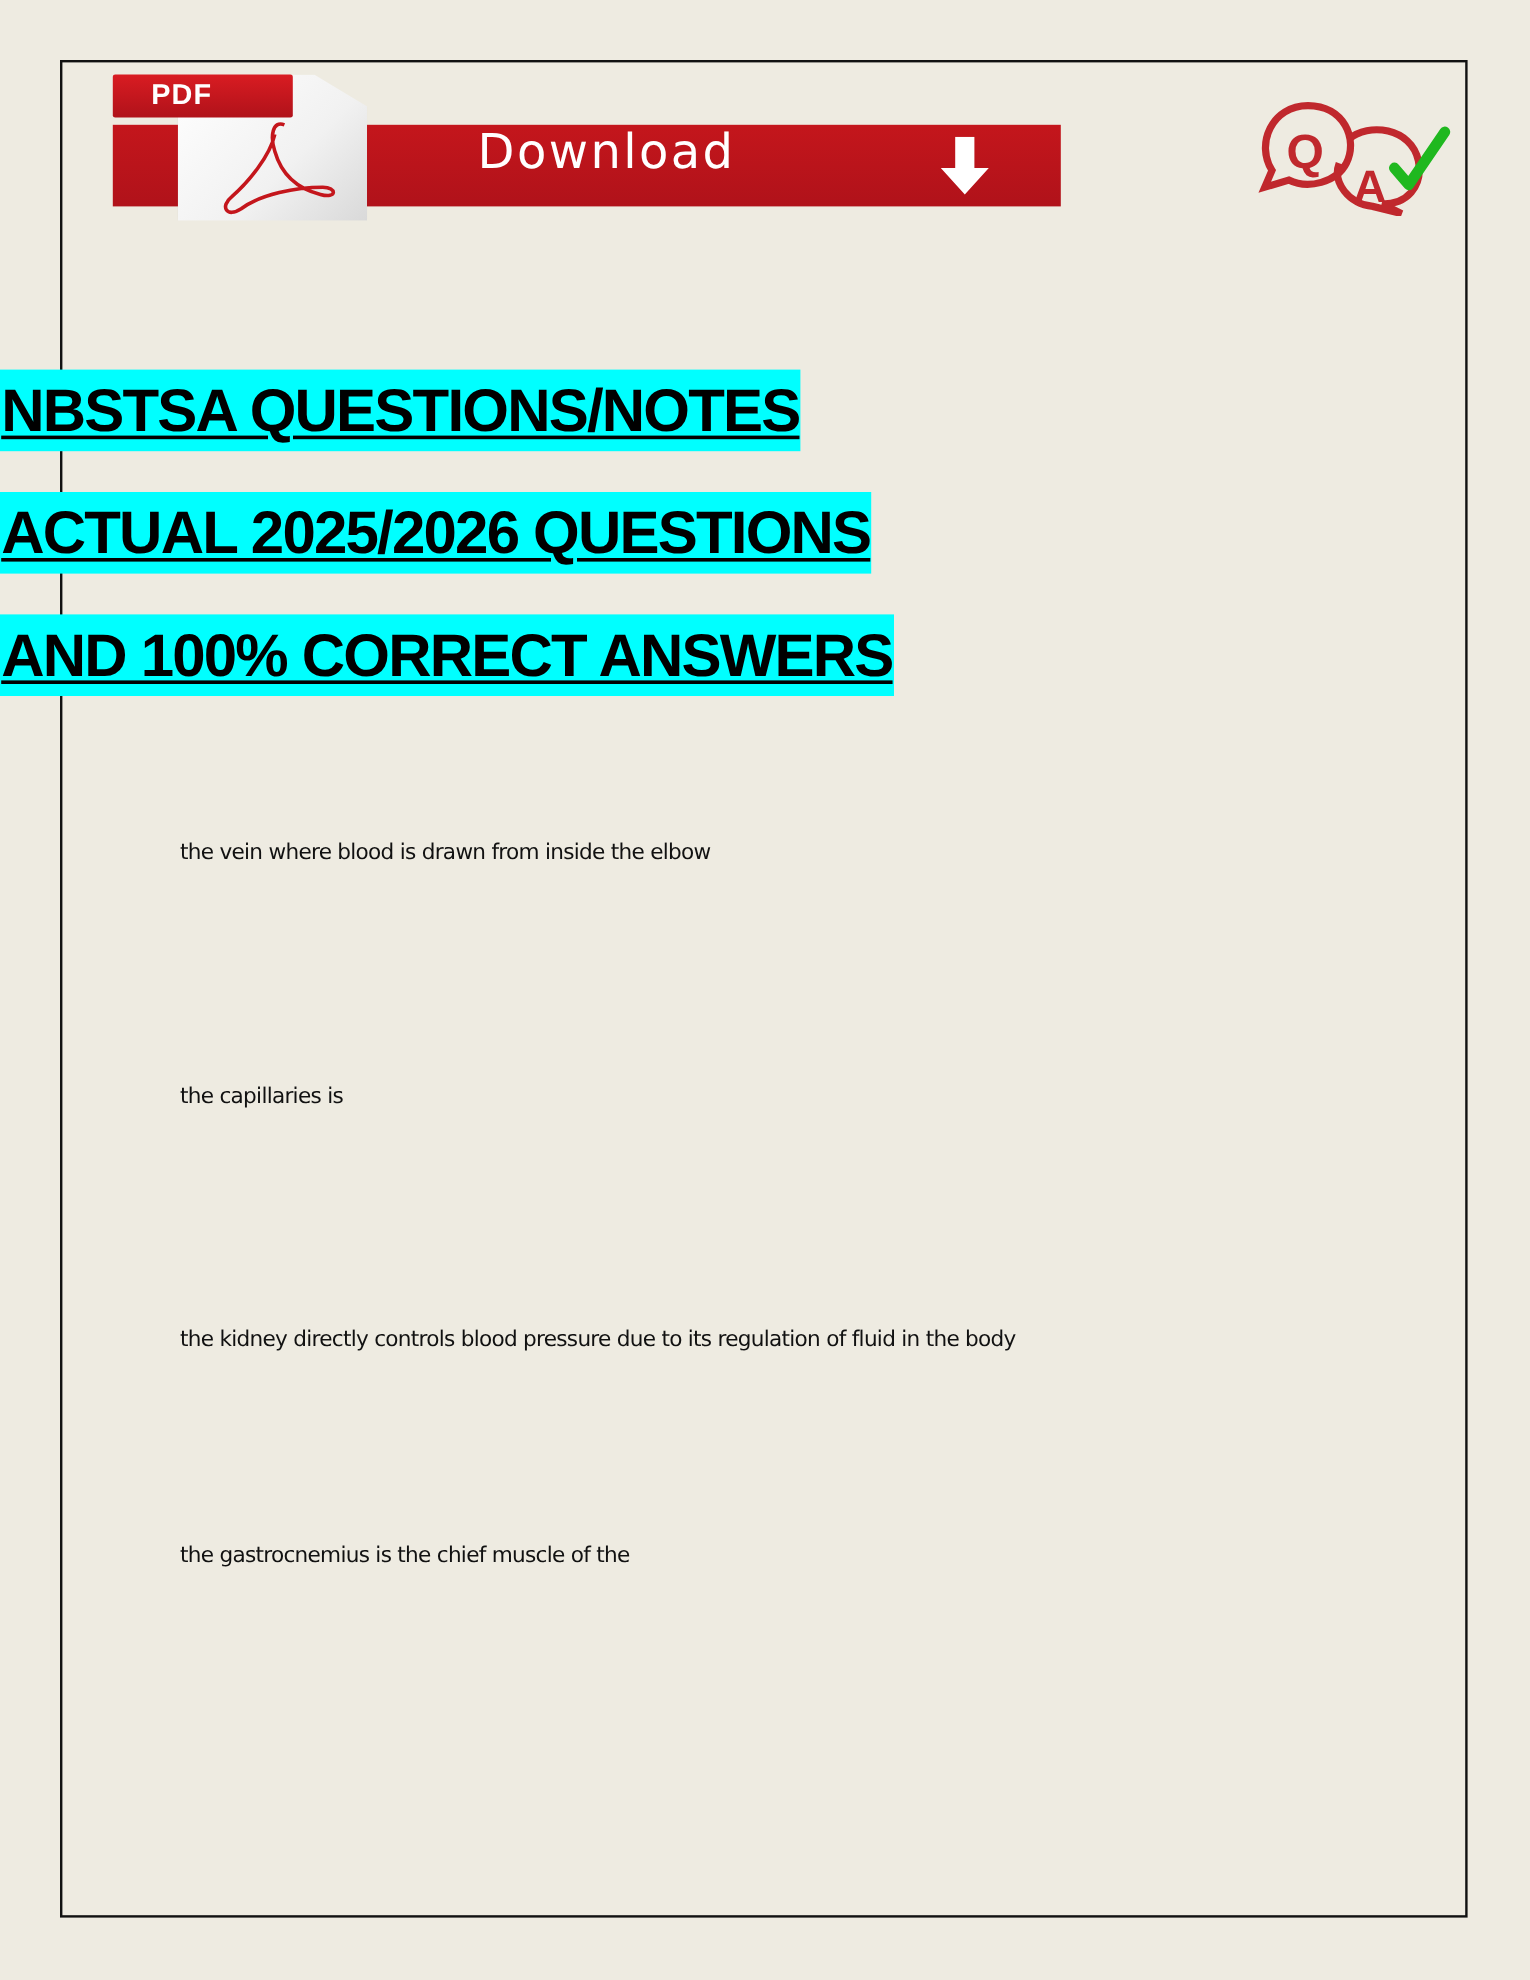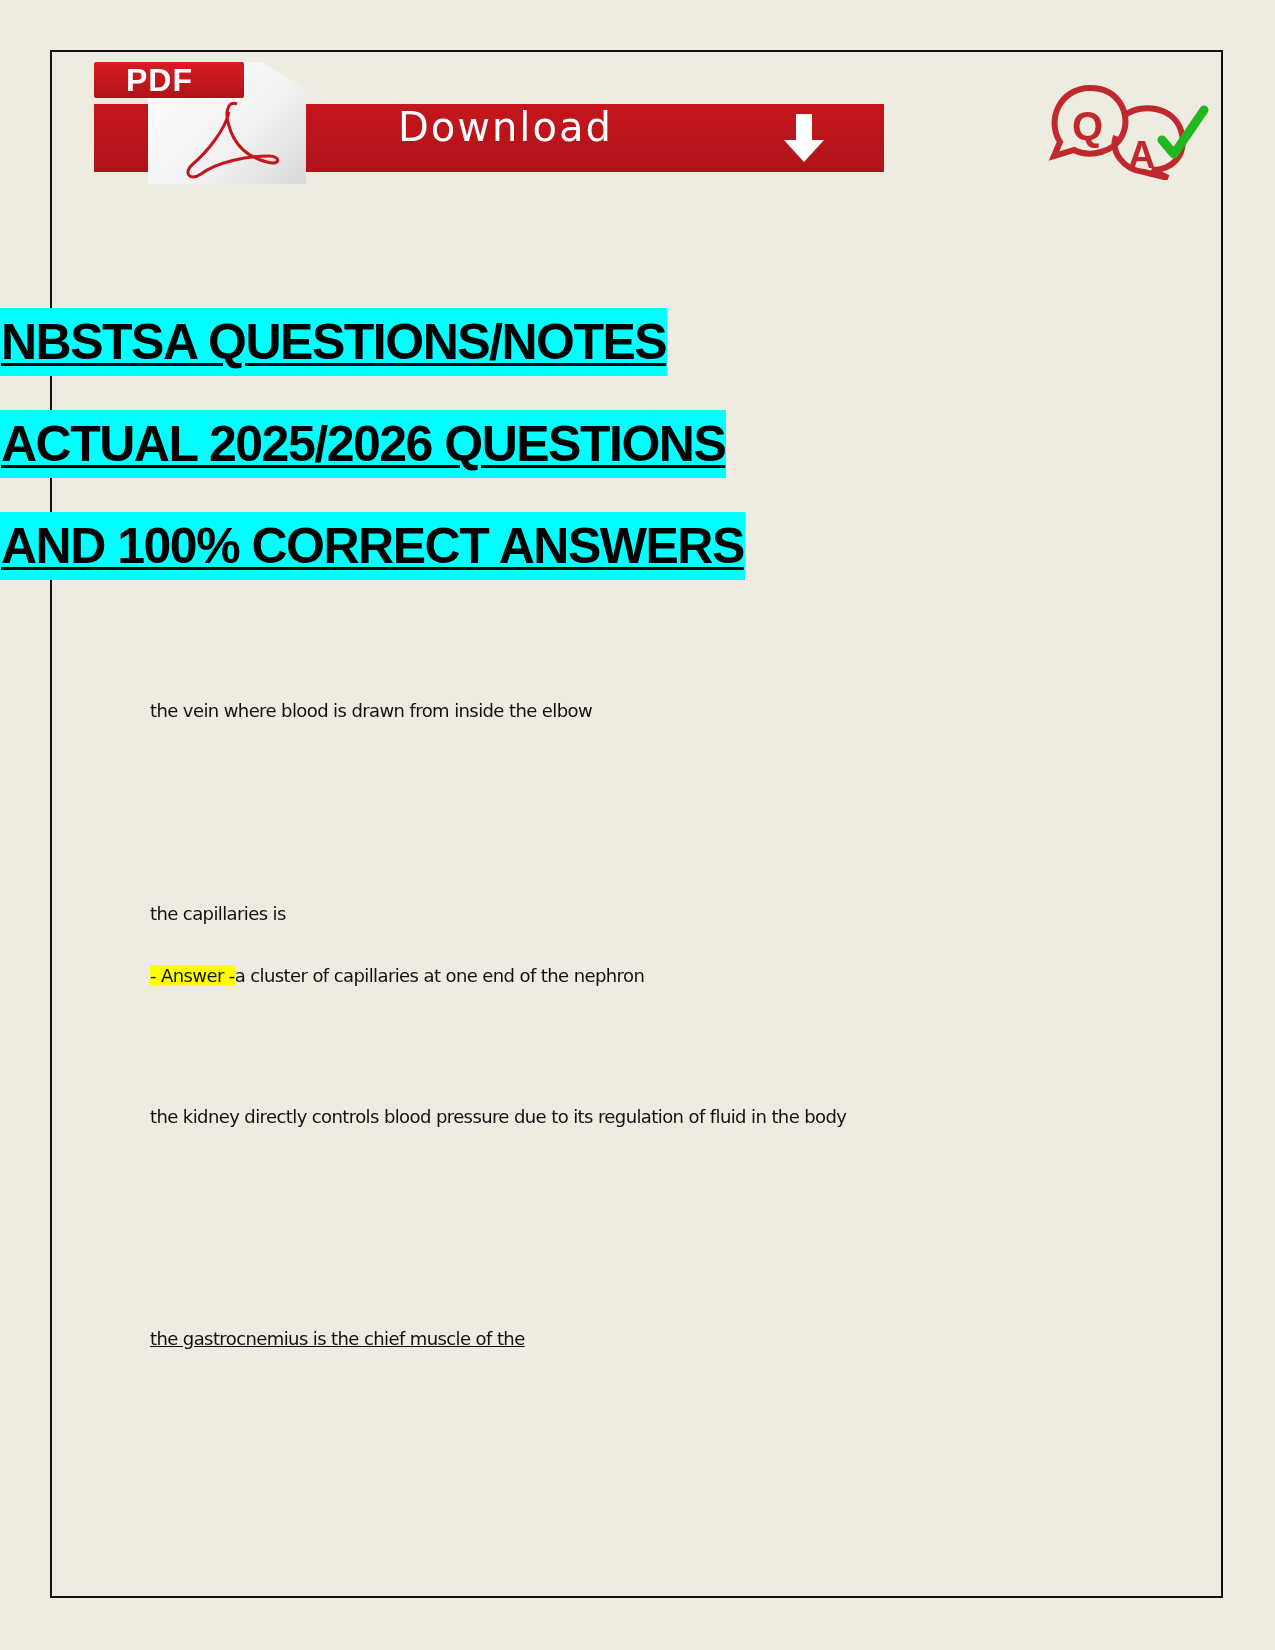--- a/index.html
+++ b/index.html
@@ -37,21 +37,21 @@
     clip-path: polygon(0 0, 72% 0, 100% 22%, 100% 100%, 0 100%);
     box-shadow: 0 0 4px rgba(0,0,0,0.3);
   }
   .banner .pdf-tab {
     position: absolute;
     left: 2px; top: 2px;
     width: 150px; height: 36px;
     background: linear-gradient(#d91c22, #b0121a);
     color: #fff;
     font-weight: bold;
-    font-size: 32px;
+    font-size: 24px;
     letter-spacing: 1px;
     padding-left: 32px;
     box-sizing: border-box;
     line-height: 36px;
     border-radius: 2px;
   }
   .banner .acrobat {
     position: absolute;
     left: 85px; top: 40px;
     width: 110px; height: 80px;
@@ -144,22 +144,21 @@
   <div><span class="title-line">ACTUAL 2025/2026 QUESTIONS</span></div>
   <div><span class="title-line">AND 100% CORRECT ANSWERS</span></div>
 </div>
 
 <div class="qa" style="top:688px;">
   <div class="q">the vein where blood is drawn from inside the elbow</div>
 </div>
 
 <div class="qa" style="top:891px;">
   <div class="q">the capillaries is</div>
-  <div class="a"><span class="ans-label">- Answer -</span><span>a cluster of capillaries at one end of the nephron</span></div>
 </div>
 
 <div class="qa" style="top:1094px;">
   <div class="q">the kidney directly controls blood pressure due to its regulation of fluid in the body</div>
 </div>
 
-<div class="qa" style="top:1316px;text-decoration:underline;">
+<div class="qa" style="top:1274px;">
   <div class="q">the gastrocnemius is the chief muscle of the</div>
 </div>
 
 </body></html>

